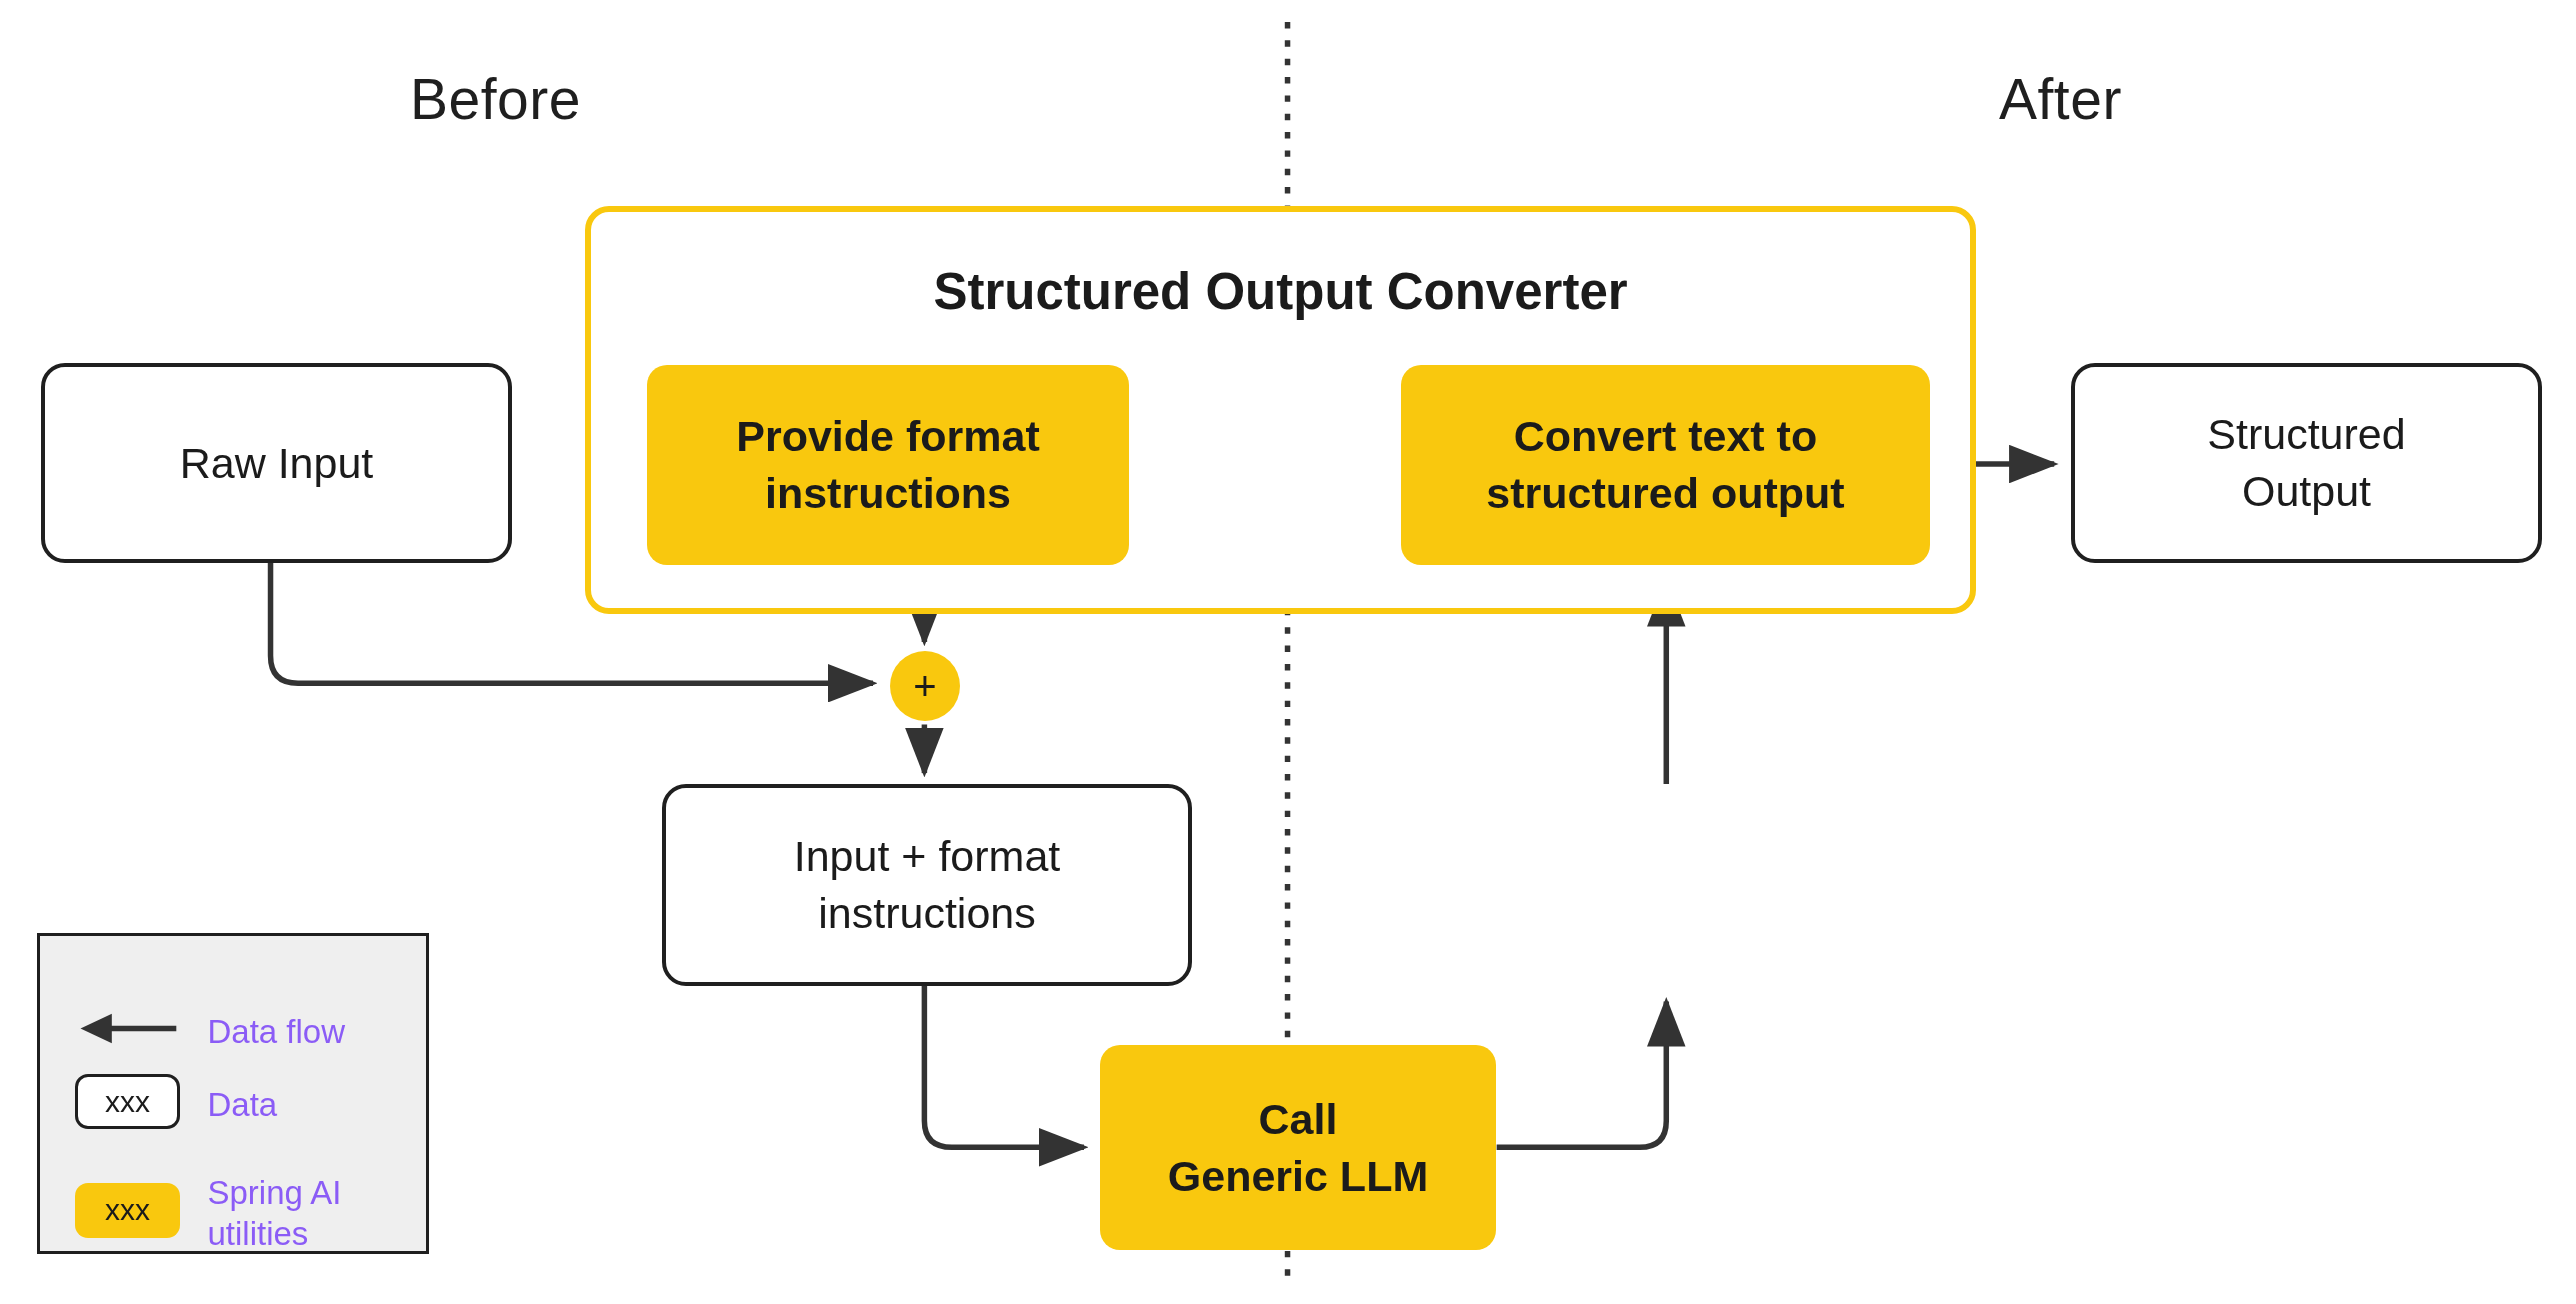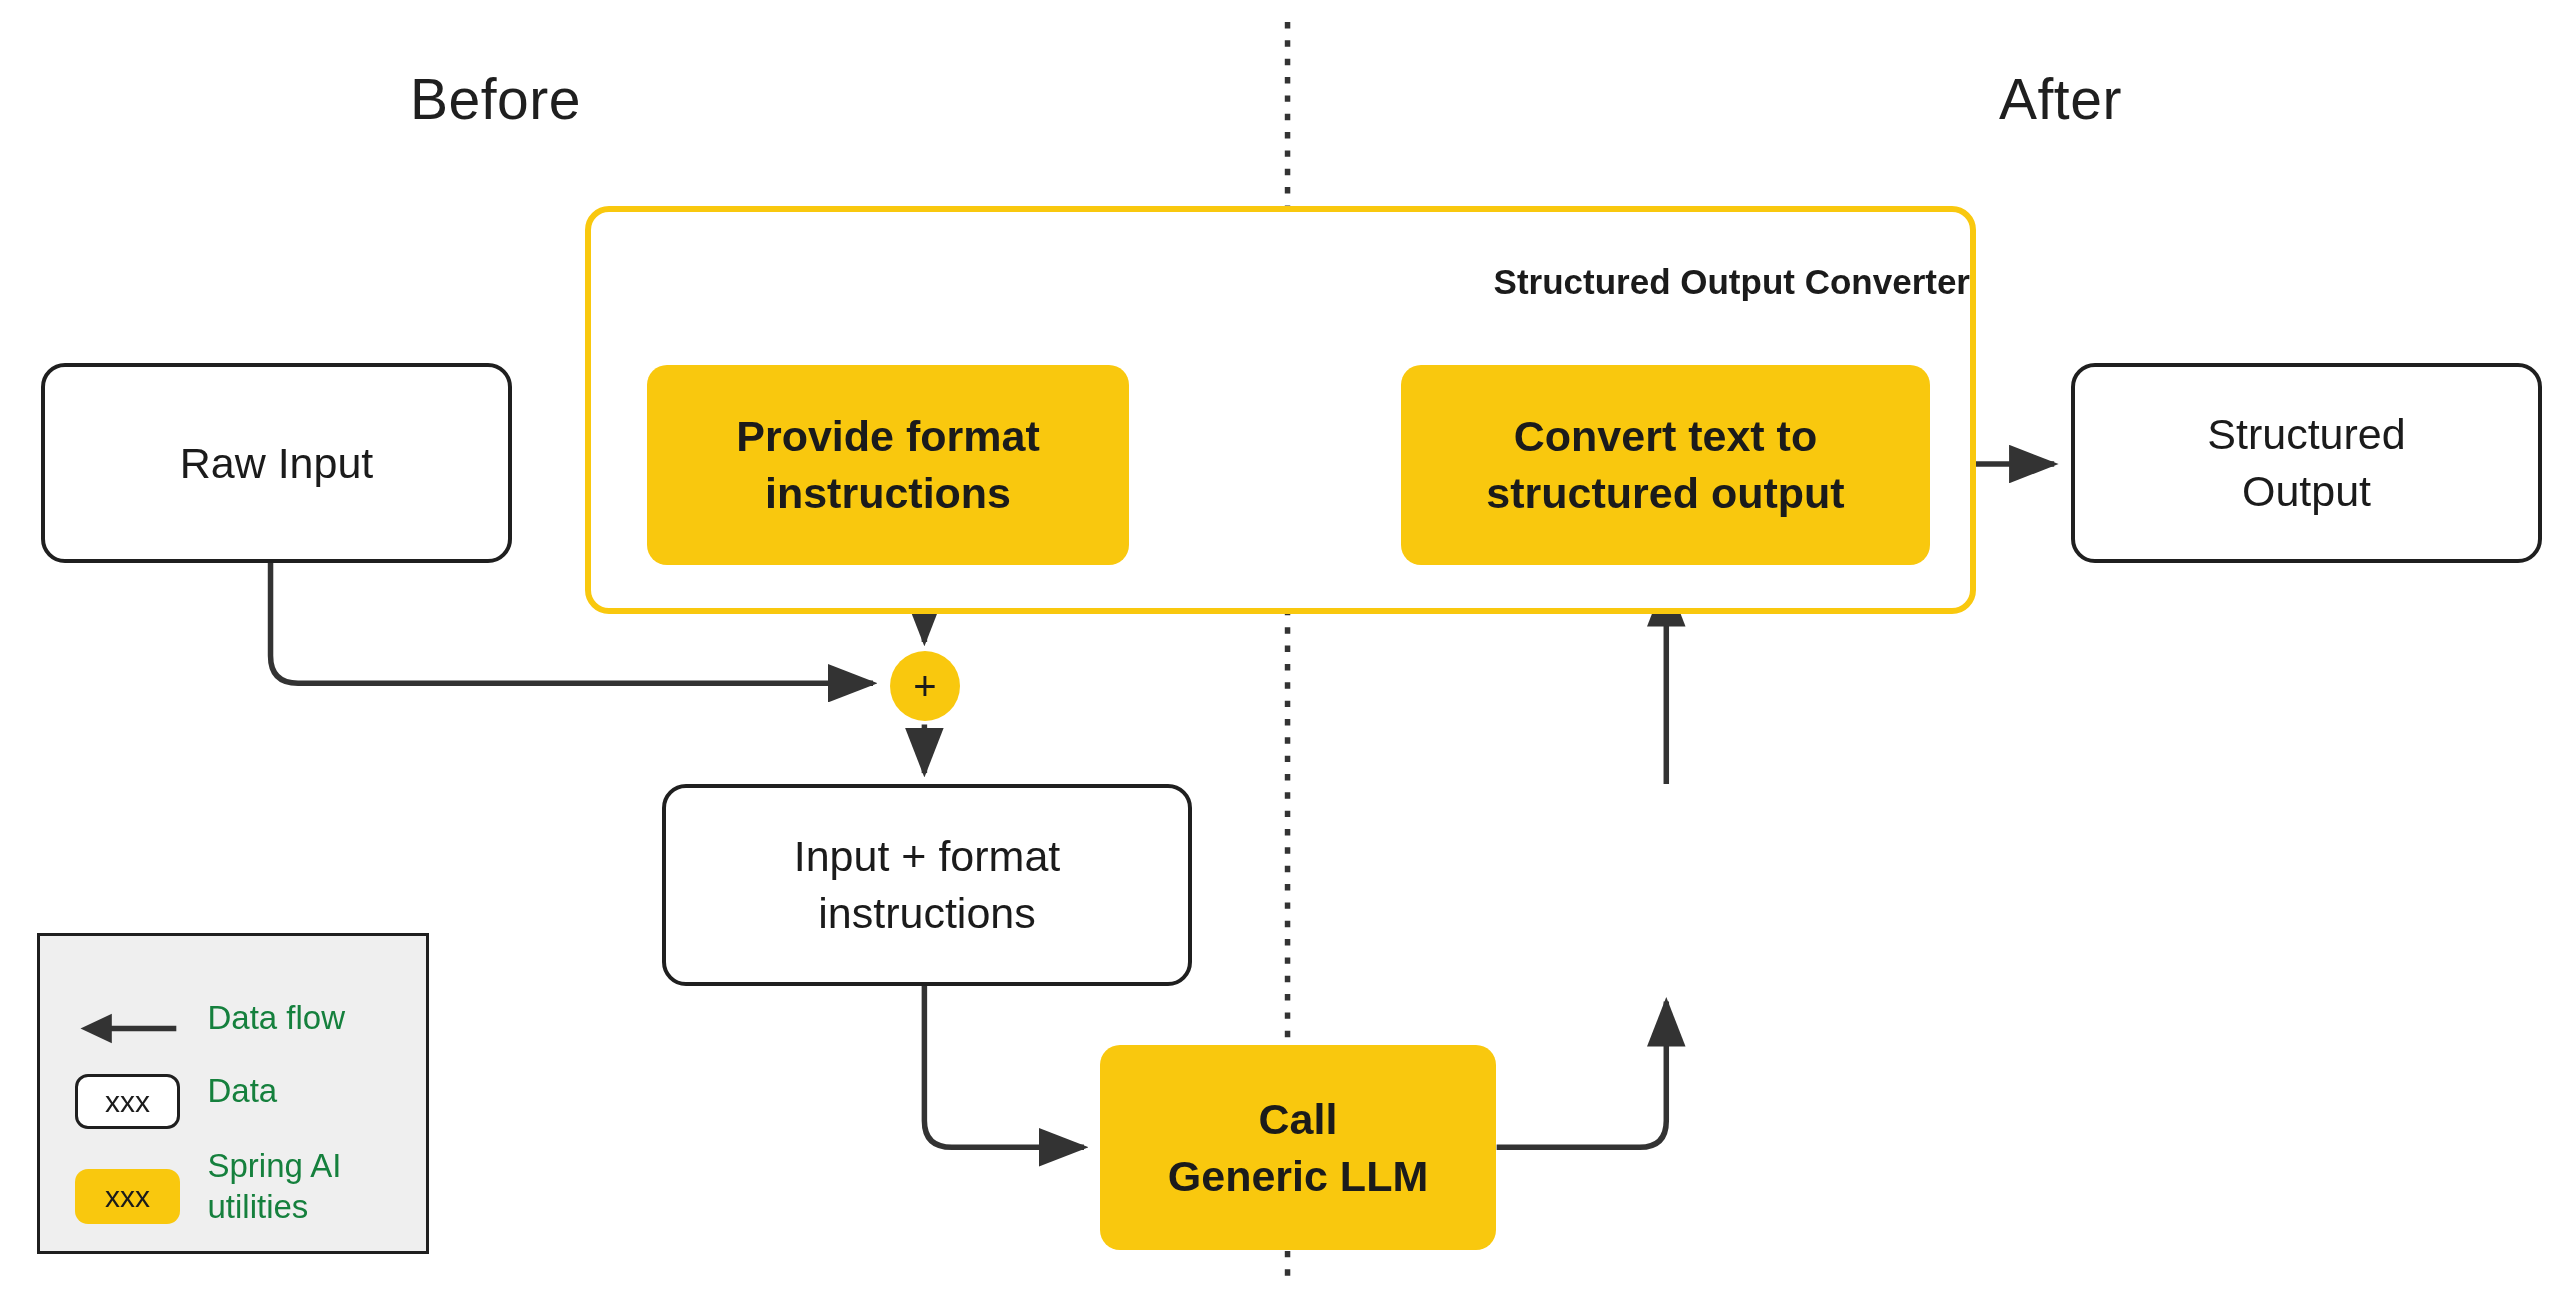--- a/index.html
+++ b/index.html
@@ -81,22 +81,22 @@
     box-sizing: border-box;
     background: #ffffff;
     border: 6.4px solid #F9C80E;
     border-radius: 24px;
   }
   #converter-title {
     position: absolute;
     left: 0;
     top: 50px;
     width: 100%;
-    text-align: right;
-    font-size: 35px;
+    text-align: center;
+    font-size: 51px;
     font-weight: 700;
     color: #1b1b1b;
   }
 
   
   #plus-junction {
     position: absolute;
     left: 890px;
     top: 651px;
     width: 70px;
@@ -152,23 +152,24 @@
   .legend-swatch.util {
     background: #F9C80E;
     border-radius: 13px;
   }
   .legend-swatch.arrow {
     position: relative;
   }
   .legend-text {
     margin-left: 27.5px;
     font-size: 33px;
-    color: #15803d;
+    color: #8b5cf6;
     line-height: 1.25;
     white-space: pre-line;
+    margin-top: 27px;
   }
 </style>
 </head>
 <body>
 
 <div id="stage">
 
   <svg id="wires" viewBox="0 0 2809 1423" width="2576" height="1305">
     <defs>
       <marker id="arrowhead" markerWidth="9" markerHeight="7" refX="8.2" refY="3.5" orient="auto" markerUnits="strokeWidth">

